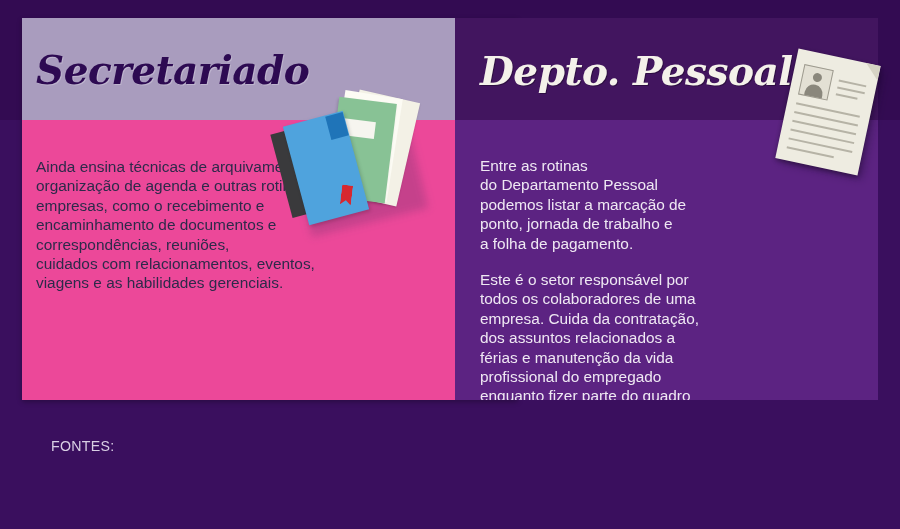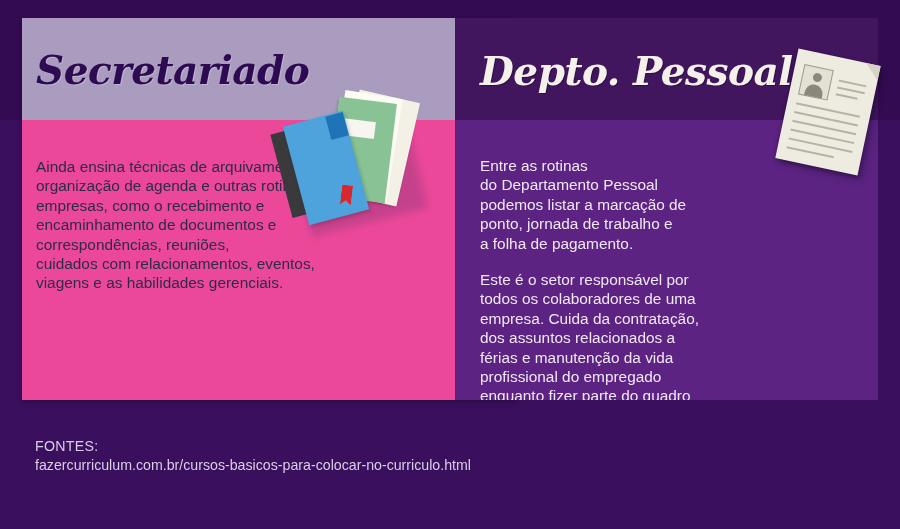--- a/index.html
+++ b/index.html
@@ -69,21 +69,21 @@
   .body-right {
     position:absolute; left:25px; top:138px; width:268px;
     color:#efe8f3;
     font-size:15.4px; line-height:1.26;
   }
   .body-right p { margin:0; }
   .body-right p + p { margin-top:17px; }
 
   
   .footer {
-    position:absolute; left:35px; top:437px; width:700px;
+    position:absolute; left:51px; top:437px; width:700px;
     color:#d9cfe4; font-size:14.2px; line-height:1.35;
   }
   .footer .fonts-label { letter-spacing:.3px; }
 
   
   .books { position:absolute; left:253px; top:72px; width:165px; height:145px; }
   .books .sh {
     position:absolute; left:22px; top:26px; width:120px; height:108px;
     background:rgba(60,40,90,.22); filter:blur(4px);
     transform:rotate(-14deg);
@@ -231,16 +231,15 @@
       <div class="line" style="left:9px;top:62px;width:65px;"></div>
       <div class="line" style="left:9px;top:71px;width:65px;"></div>
       <div class="line" style="left:9px;top:80px;width:65px;"></div>
       <div class="line" style="left:9px;top:89px;width:65px;"></div>
       <div class="line" style="left:9px;top:98px;width:48px;"></div>
     </div>
   </div>
 
   <div class="footer">
     <div class="fonts-label">FONTES:</div>
-    <div>fazercurriculum.com.br/cursos-basicos-para-colocar-no-curriculo.html</div>
   </div>
 
 </div>
 
 </body></html>

